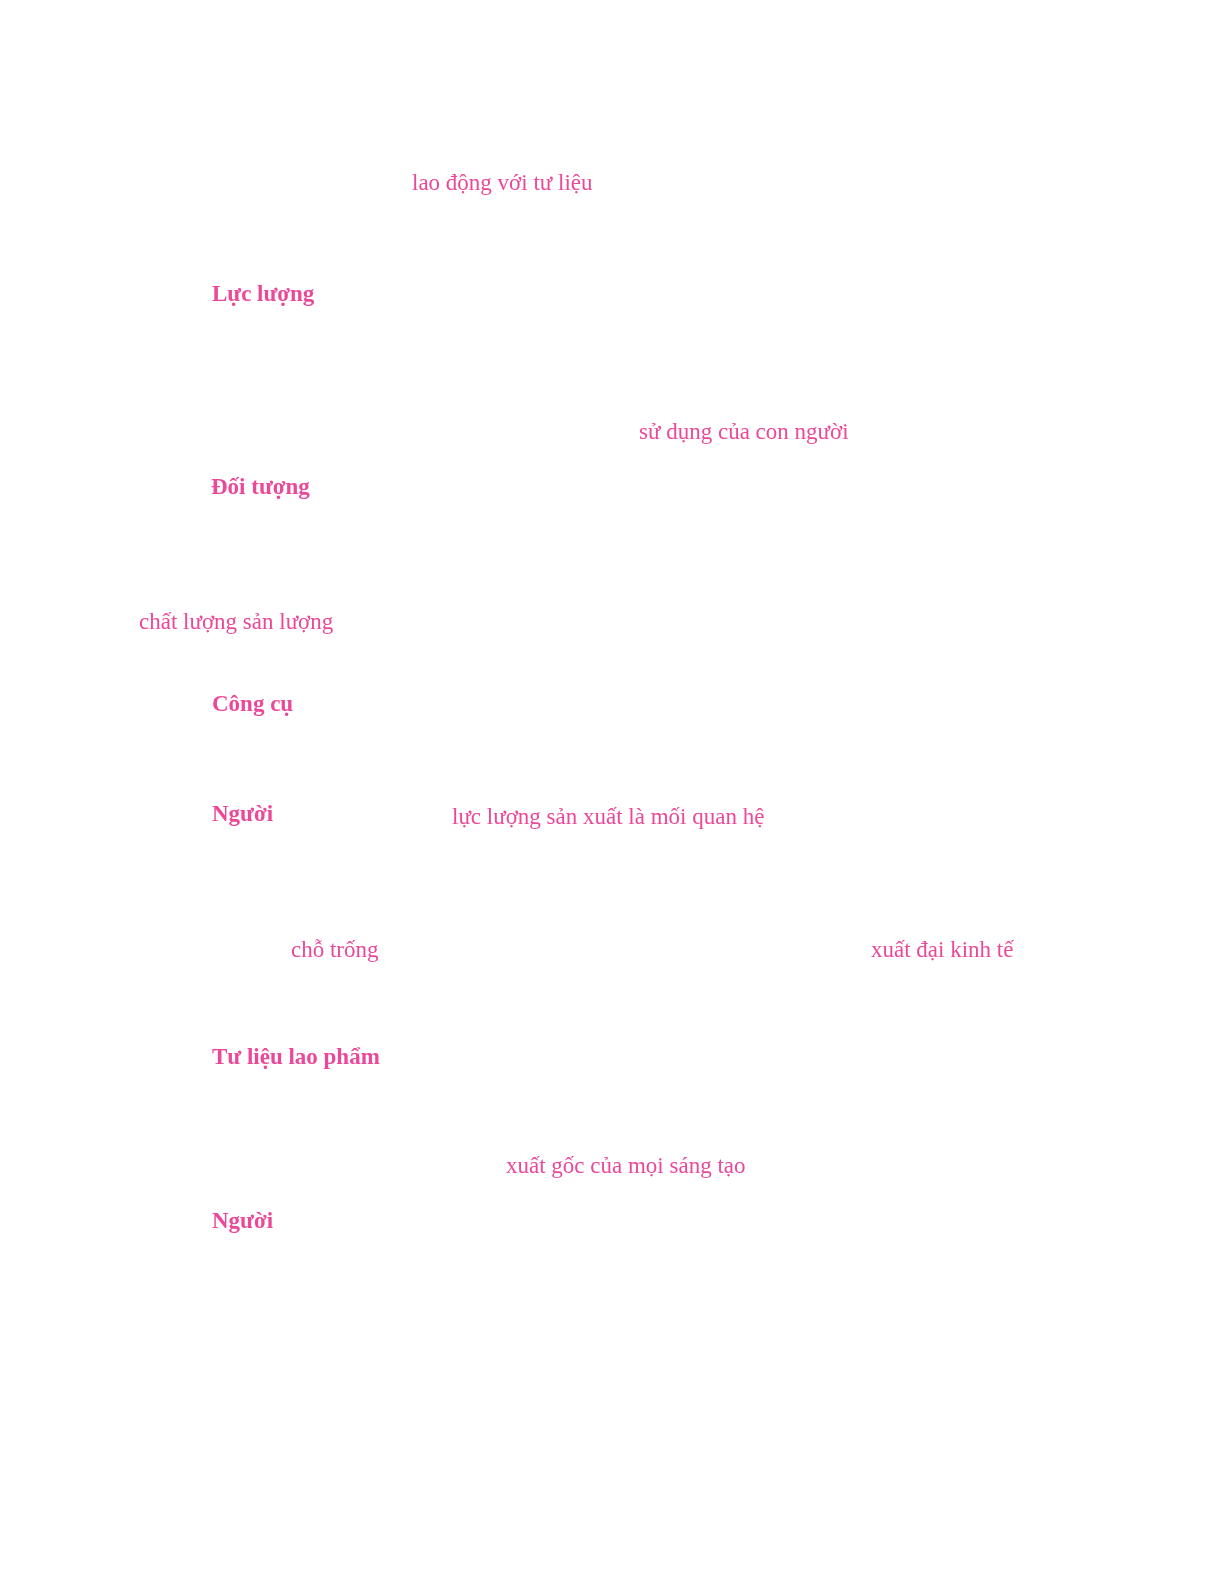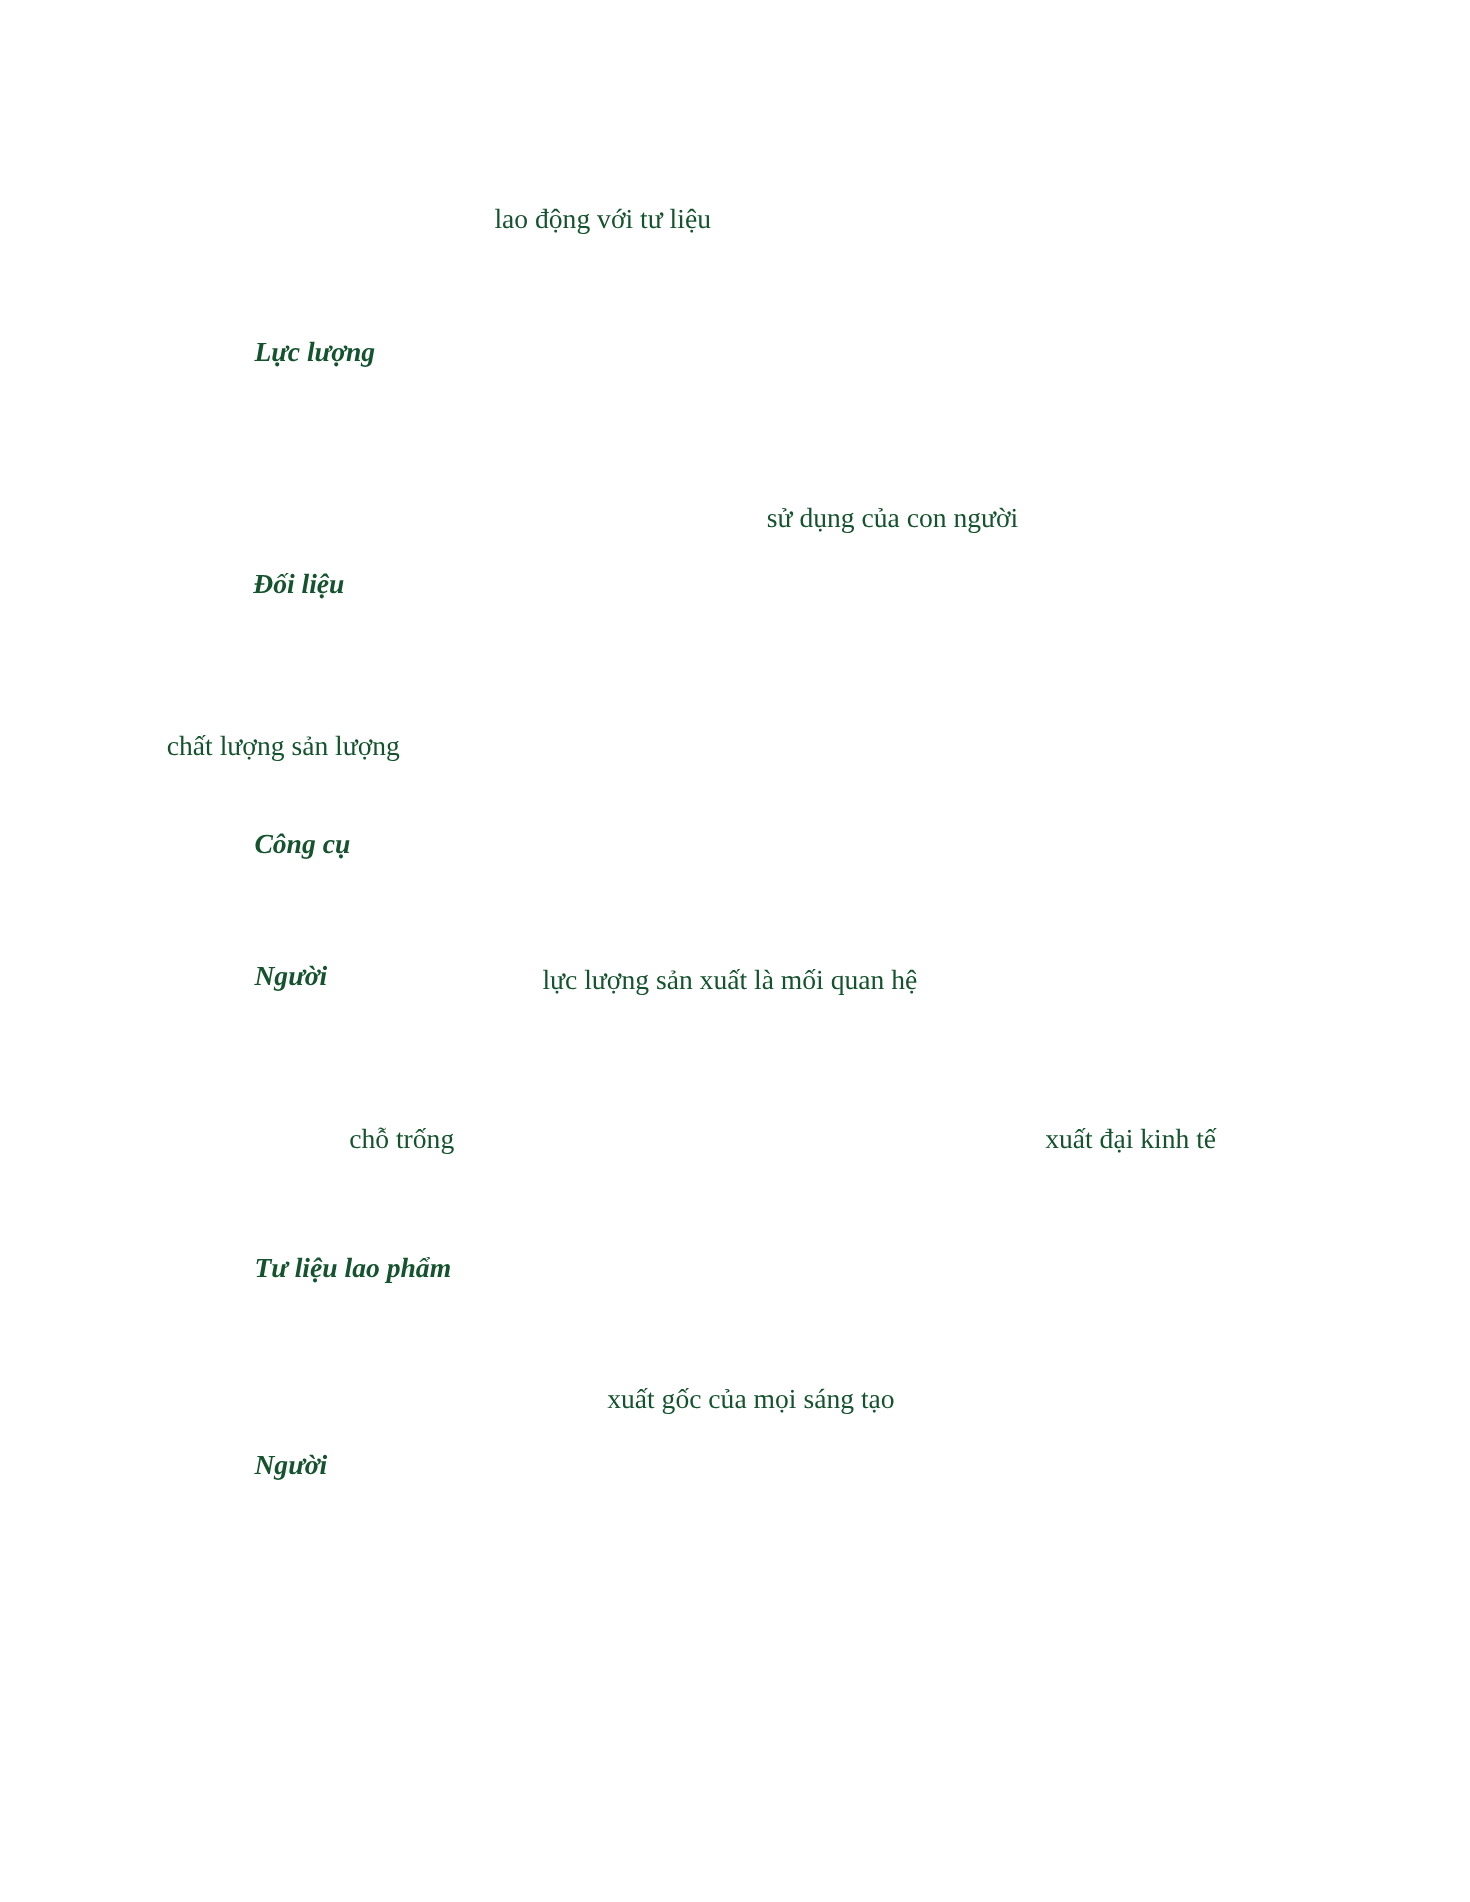--- a/index.html
+++ b/index.html
@@ -18,36 +18,35 @@
     margin: 0 auto;
     background: #ffffff;
     overflow: hidden;
   }
   .frag {
     position: absolute;
     white-space: pre;
     font-size: 23px;
     line-height: 1.2;
     font-family: "Liberation Serif", "DejaVu Serif", serif;
-    color: #14532d;
+    color: #ec4899;
   }
   .bold {
     font-weight: bold;
-    font-style: italic;
   }
 </style>
 </head>
 <body>
 
 <div id="page">
   <div id="text-layer">
       <div class="frag" style="left: 412px; top: 169px;">lao động với tư liệu</div>
       <div class="frag bold" style="left: 212px; top: 280px;">Lực lượng</div>
       <div class="frag" style="left: 639px; top: 418px;">sử dụng của con người</div>
-      <div class="frag bold" style="left: 211px; top: 473px;">Đối liệu</div>
+      <div class="frag bold" style="left: 211px; top: 473px;">Đối tượng</div>
       <div class="frag" style="left: 139px; top: 608px;">chất lượng sản lượng</div>
       <div class="frag bold" style="left: 212px; top: 690px;">Công cụ</div>
       <div class="frag" style="left: 416px; top: 803px; margin-left: 36px;">lực lượng sản xuất là mối quan hệ</div>
       <div class="frag bold" style="left: 212px; top: 800px;">Người</div>
       <div class="frag" style="left: 291px; top: 936px;">chỗ trống</div>
       <div class="frag" style="left: 871px; top: 936px;">xuất đại kinh tế</div>
       <div class="frag bold" style="left: 212px; top: 1043px;">Tư liệu lao phẩm</div>
       <div class="frag" style="left: 506px; top: 1152px;">xuất gốc của mọi sáng tạo</div>
       <div class="frag bold" style="left: 212px; top: 1207px;">Người</div>
     </div>

